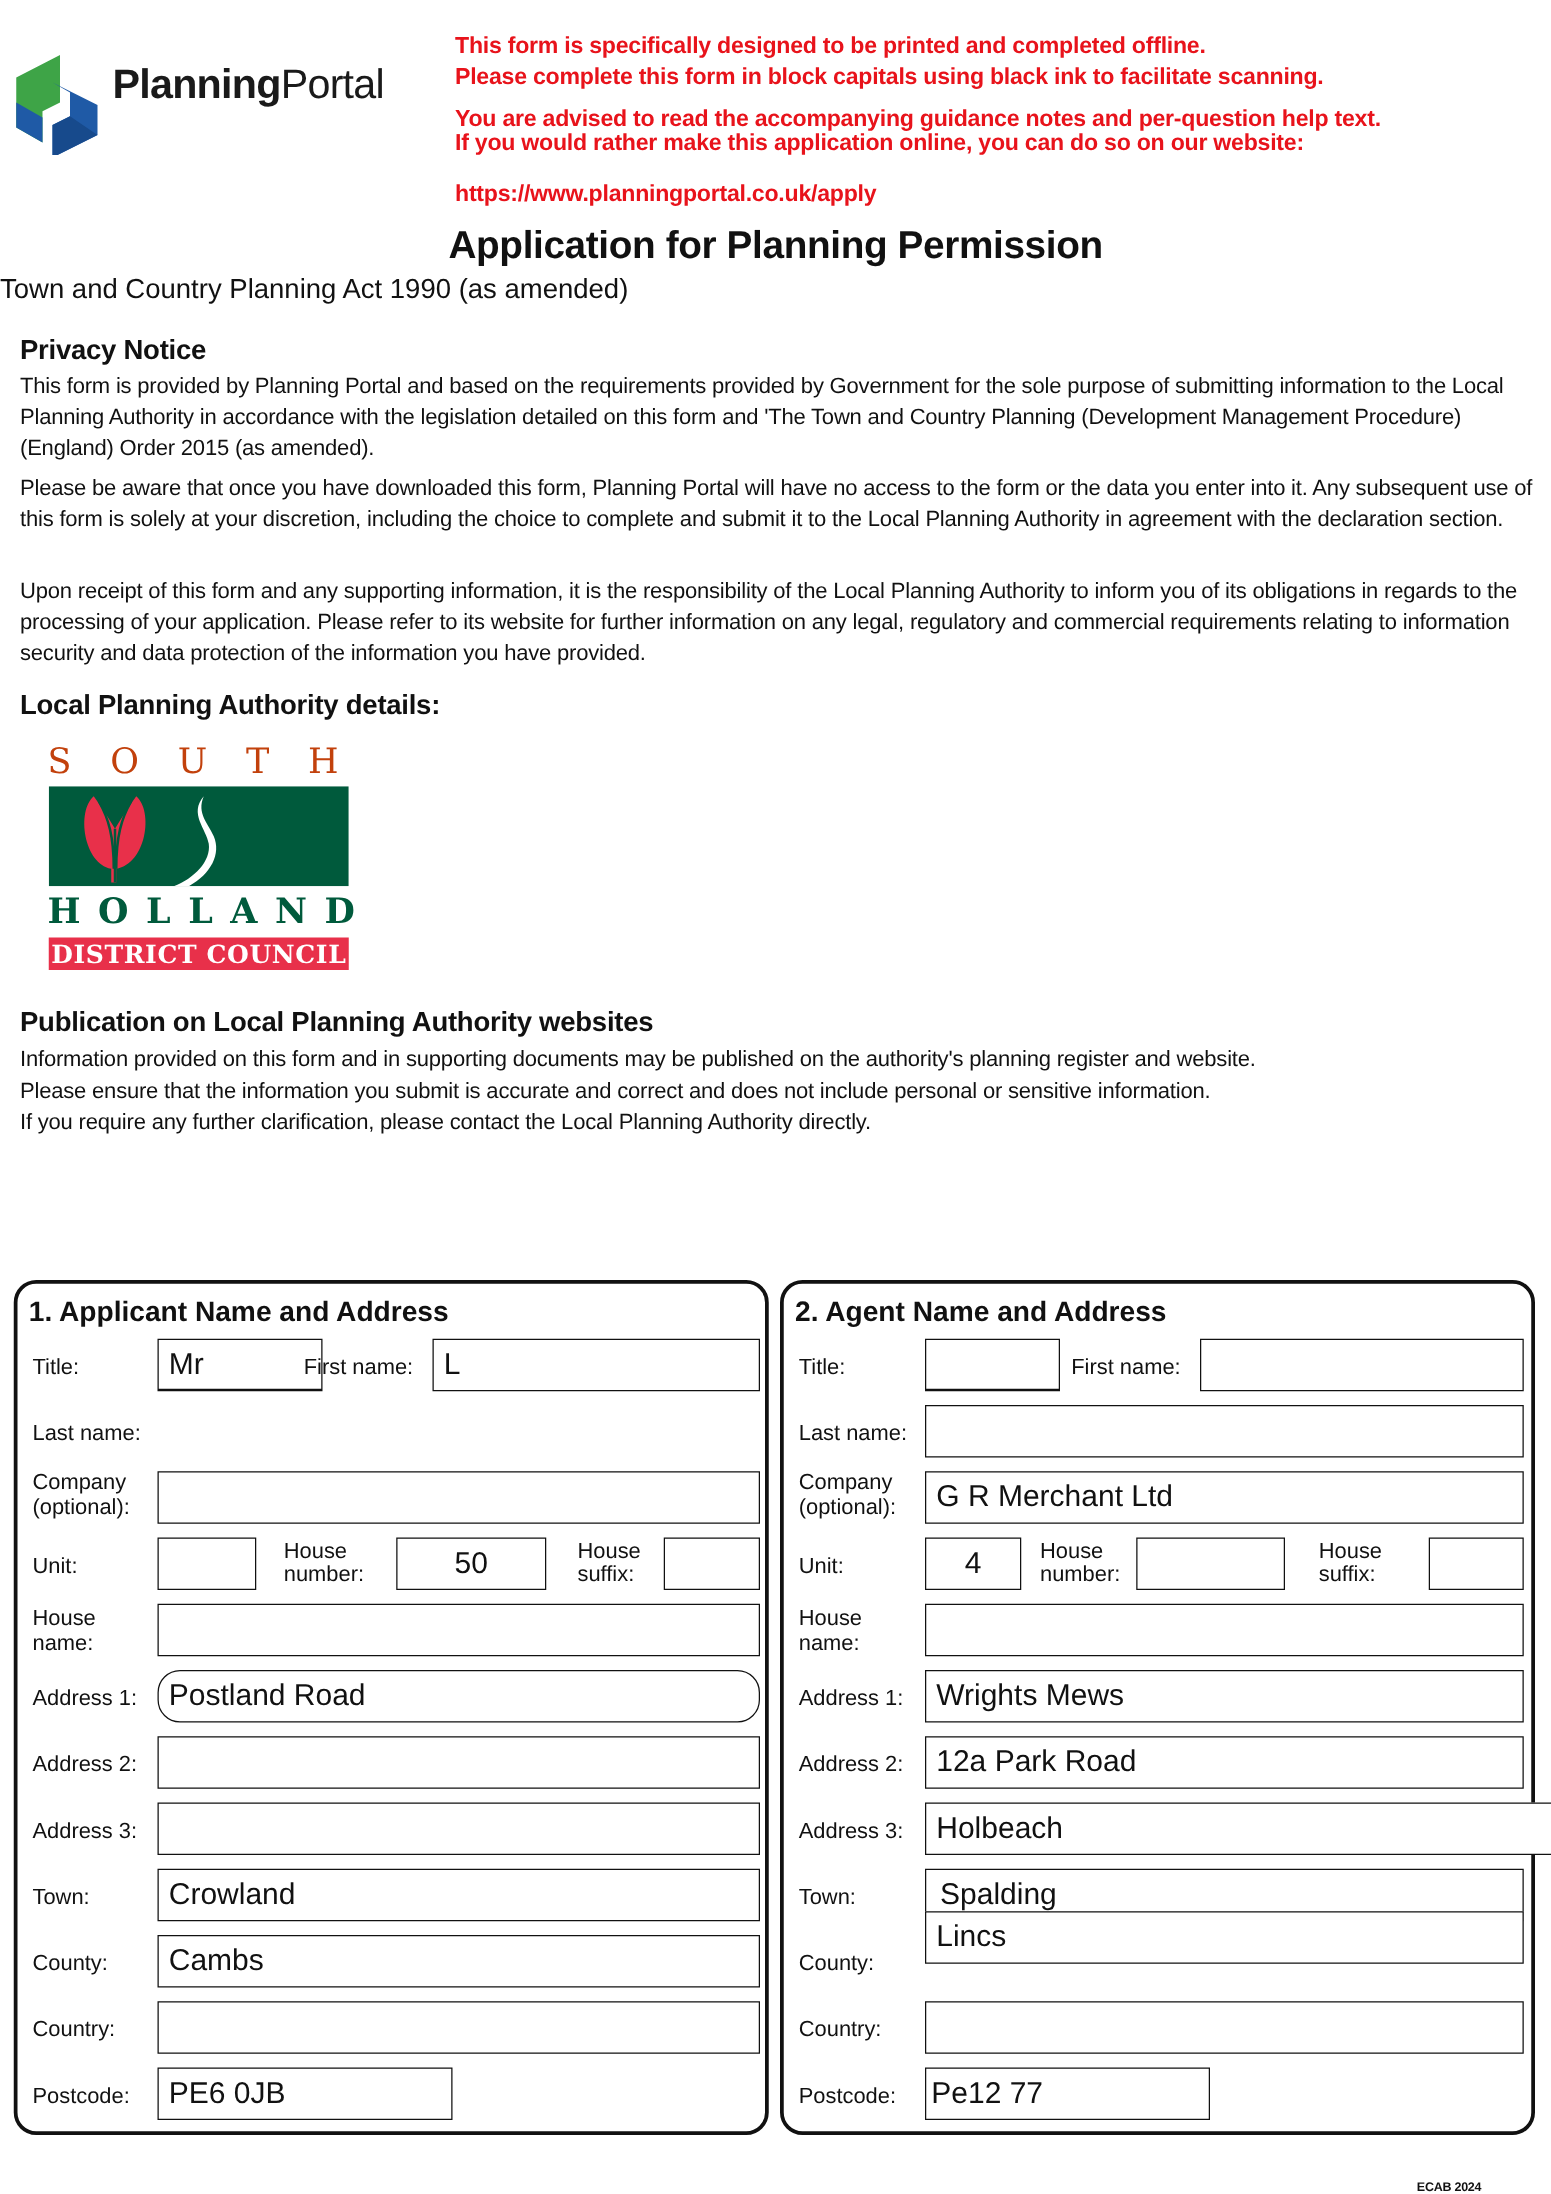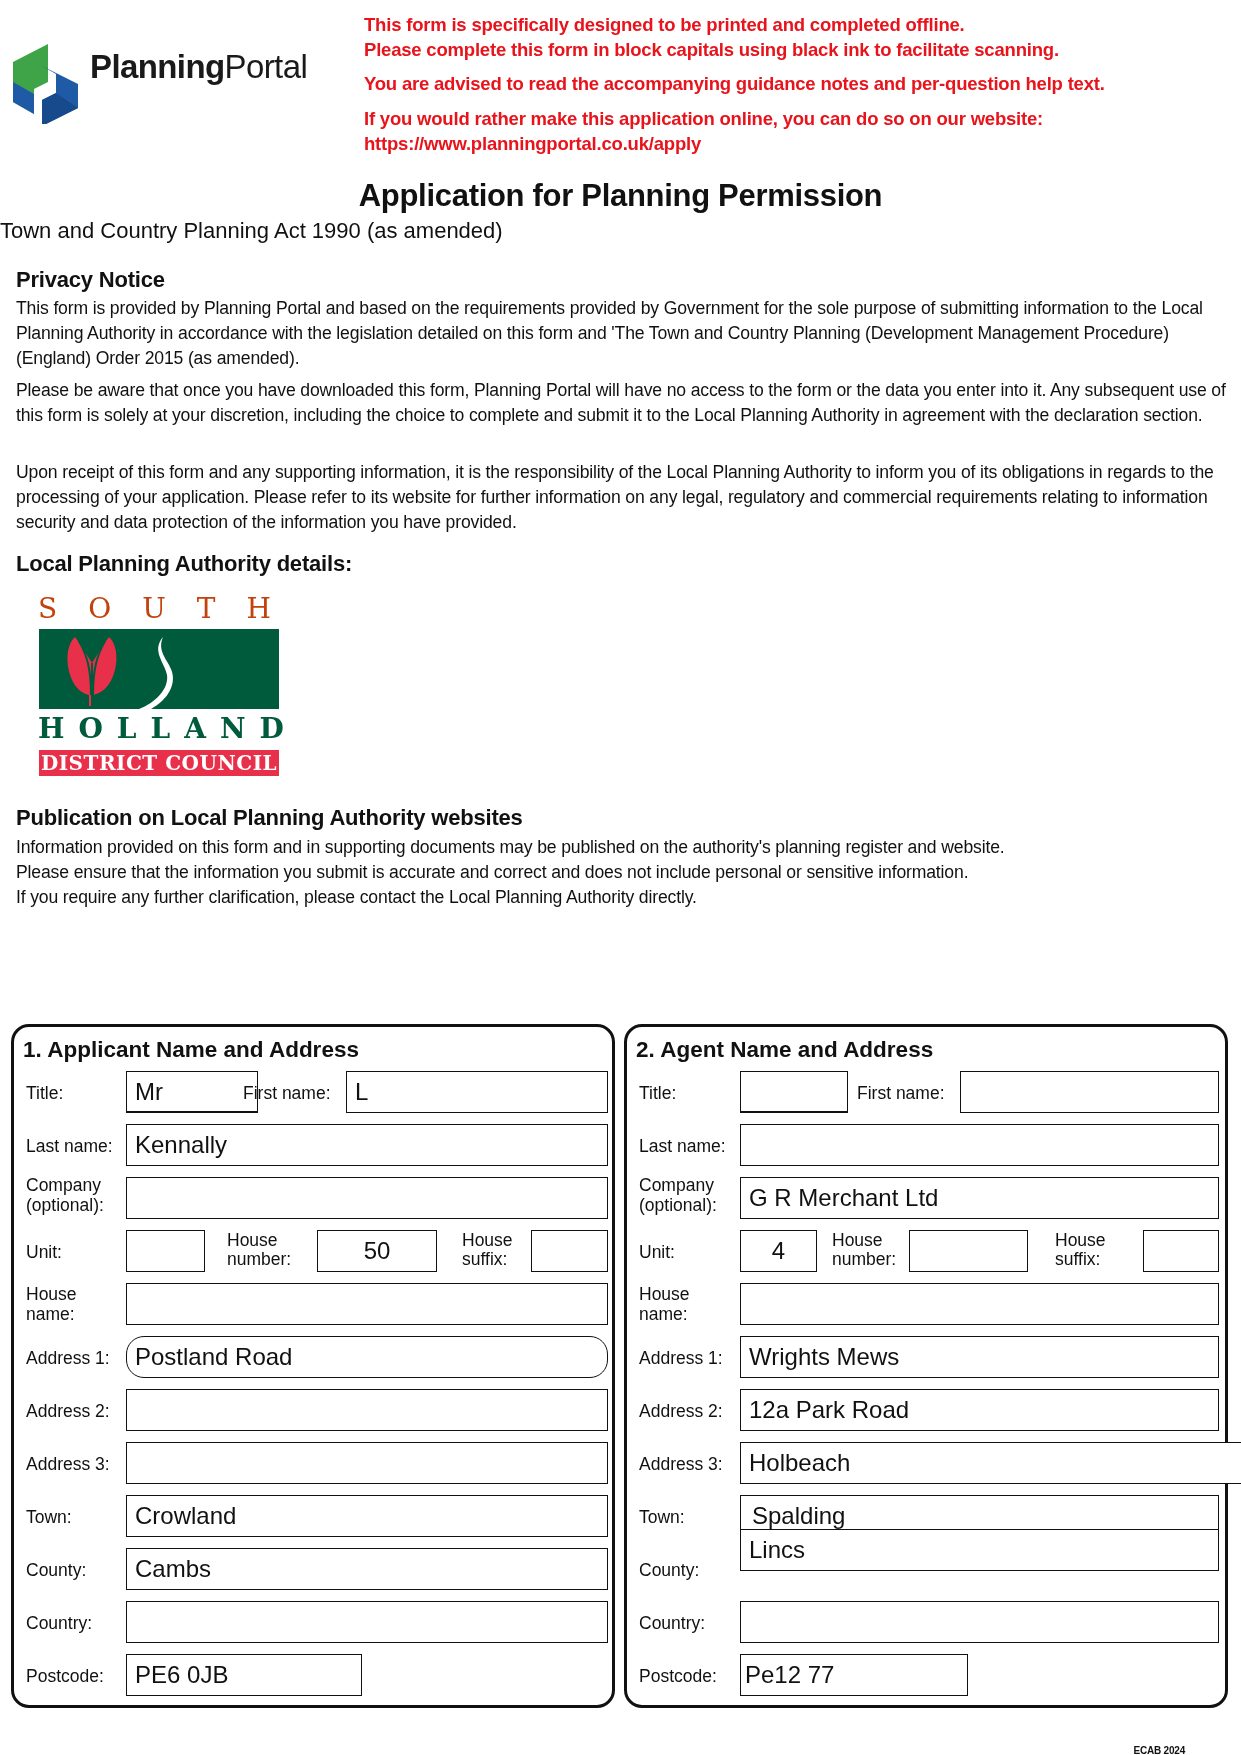--- a/index.html
+++ b/index.html
@@ -4,21 +4,21 @@
 <style>
   html, body { margin:0; padding:0; background:#ffffff; }
   body { width:1241px; height:1755px; position:relative; overflow:hidden;
          font-family:"Liberation Sans", sans-serif; color:#111; }
   .abs { position:absolute; }
 
   
   .pp-logo { left:12px; top:44px; width:300px; height:80px; }
 
   
-  .notice { left:364px; color:#e8131b; font-weight:700; font-size:18.5px; line-height:25px; white-space:nowrap; letter-spacing:-0.2px; }
+  .notice { left:364px; color:#e8131b; font-weight:700; font-size:18.5px; line-height:25px; white-space:nowrap; letter-spacing:-0.2px;margin-top:11px; }
 
   
   .main-title { left:0; width:1241px; top:176px; text-align:center; font-size:31px; font-weight:700; letter-spacing:-0.3px; }
   .sub-title { left:0; width:1241px; top:218px; font-size:22px; }
 
   .h2 { left:16px; font-size:22px; font-weight:700; letter-spacing:-0.2px; white-space:nowrap; }
   .para { left:16px; width:1215px; font-size:17.6px; line-height:25px; letter-spacing:-0.15px; }
 
   
   .shdc { left:38px; top:592px; width:242px; height:186px; }
@@ -42,21 +42,21 @@
     <polygon points="1,38 22,50 22,70 1,58" fill="#1f5aa6"></polygon>
     <polygon points="30,22 66,40 66,64 30,82 30,56 44,49 44,30" fill="#1f5aa6"></polygon>
     <polygon points="30,56 44,49 66,64 30,82" fill="#174a8c"></polygon>
   </svg>
   <div class="abs" style="left:78px;top:4px;font-size:33px;letter-spacing:-0.6px;white-space:nowrap;color:#1a1a1a;"><b>Planning</b><span>Portal</span></div>
 </div>
 
 <div class="abs notice" style="top:12px">This form is specifically designed to be printed and completed offline.</div>
 <div class="abs notice" style="top:37px">Please complete this form in block capitals using black ink to facilitate scanning.</div>
 <div class="abs notice" style="top:71px">You are advised to read the accompanying guidance notes and per-question help text.</div>
-<div class="abs notice" style="top:106px">If you would rather make this application online, you can do so on our website:</div>
+<div class="abs notice" style="top:90px">If you would rather make this application online, you can do so on our website:</div>
 <div class="abs notice" style="top:131px">https://www.planningportal.co.uk/apply</div>
 
 <div class="abs main-title" style="top:178px">Application for Planning Permission</div>
 <div class="abs sub-title" style="top:218px">Town and Country Planning Act 1990 (as amended)</div>
 
 <div class="abs h2" style="top:267px">Privacy Notice</div>
 <div class="abs para" style="top:296px">This form is provided by Planning Portal and based on the requirements provided by Government for the sole purpose of submitting information to the Local Planning Authority in accordance with the legislation detailed on this form and 'The Town and Country Planning (Development Management Procedure) (England) Order 2015 (as amended).</div>
 <div class="abs para" style="top:378px">Please be aware that once you have downloaded this form, Planning Portal will have no access to the form or the data you  enter into it. Any subsequent use of this form is solely at your discretion, including the choice to complete and submit it to the Local Planning Authority in agreement with the declaration section.</div>
 <div class="abs para" style="top:460px">Upon receipt of this form and any supporting  information, it is the responsibility of the Local Planning Authority to inform you of its obligations in regards to the processing of your application. Please refer to its website for further information on any legal, regulatory and commercial requirements relating to information security and data protection of the information you have provided.</div>
 
@@ -82,21 +82,20 @@
 
 <div class="abs panel" style="left:11px;top:1024px;width:604px;height:684px;">
   <div class="abs panel-title" style="left:9px;top:10px">1.  Applicant Name and Address</div>
 
   <div class="abs lbl" style="left:12px;top:56px">Title:</div>
   <div class="abs box" style="left:112px;top:44px;width:132px;height:42px;border-bottom-width:2.5px;">Mr</div>
   <div class="abs lbl" style="left:229px;top:56px">First name:</div>
   <div class="abs box" style="left:332px;top:44px;width:262px;height:42px;">L</div>
 
   <div class="abs lbl" style="left:12px;top:109px">Last name:</div>
-  <div class="abs box" style="left:112px;top:97px;width:482px;height:42px;">Kennally</div>
 
   <div class="abs lbl" style="left:12px;top:148px">Company</div>
   <div class="abs lbl" style="left:12px;top:168px">(optional):</div>
   <div class="abs box" style="left:112px;top:150px;width:482px;height:42px;"></div>
 
   <div class="abs lbl" style="left:12px;top:215px">Unit:</div>
   <div class="abs box center" style="left:112px;top:203px;width:79px;height:42px;"></div>
   <div class="abs lbl" style="left:213px;top:203px">House</div>
   <div class="abs lbl" style="left:213px;top:222px">number:</div>
   <div class="abs box center" style="left:303px;top:203px;width:120px;height:42px;">50</div>

